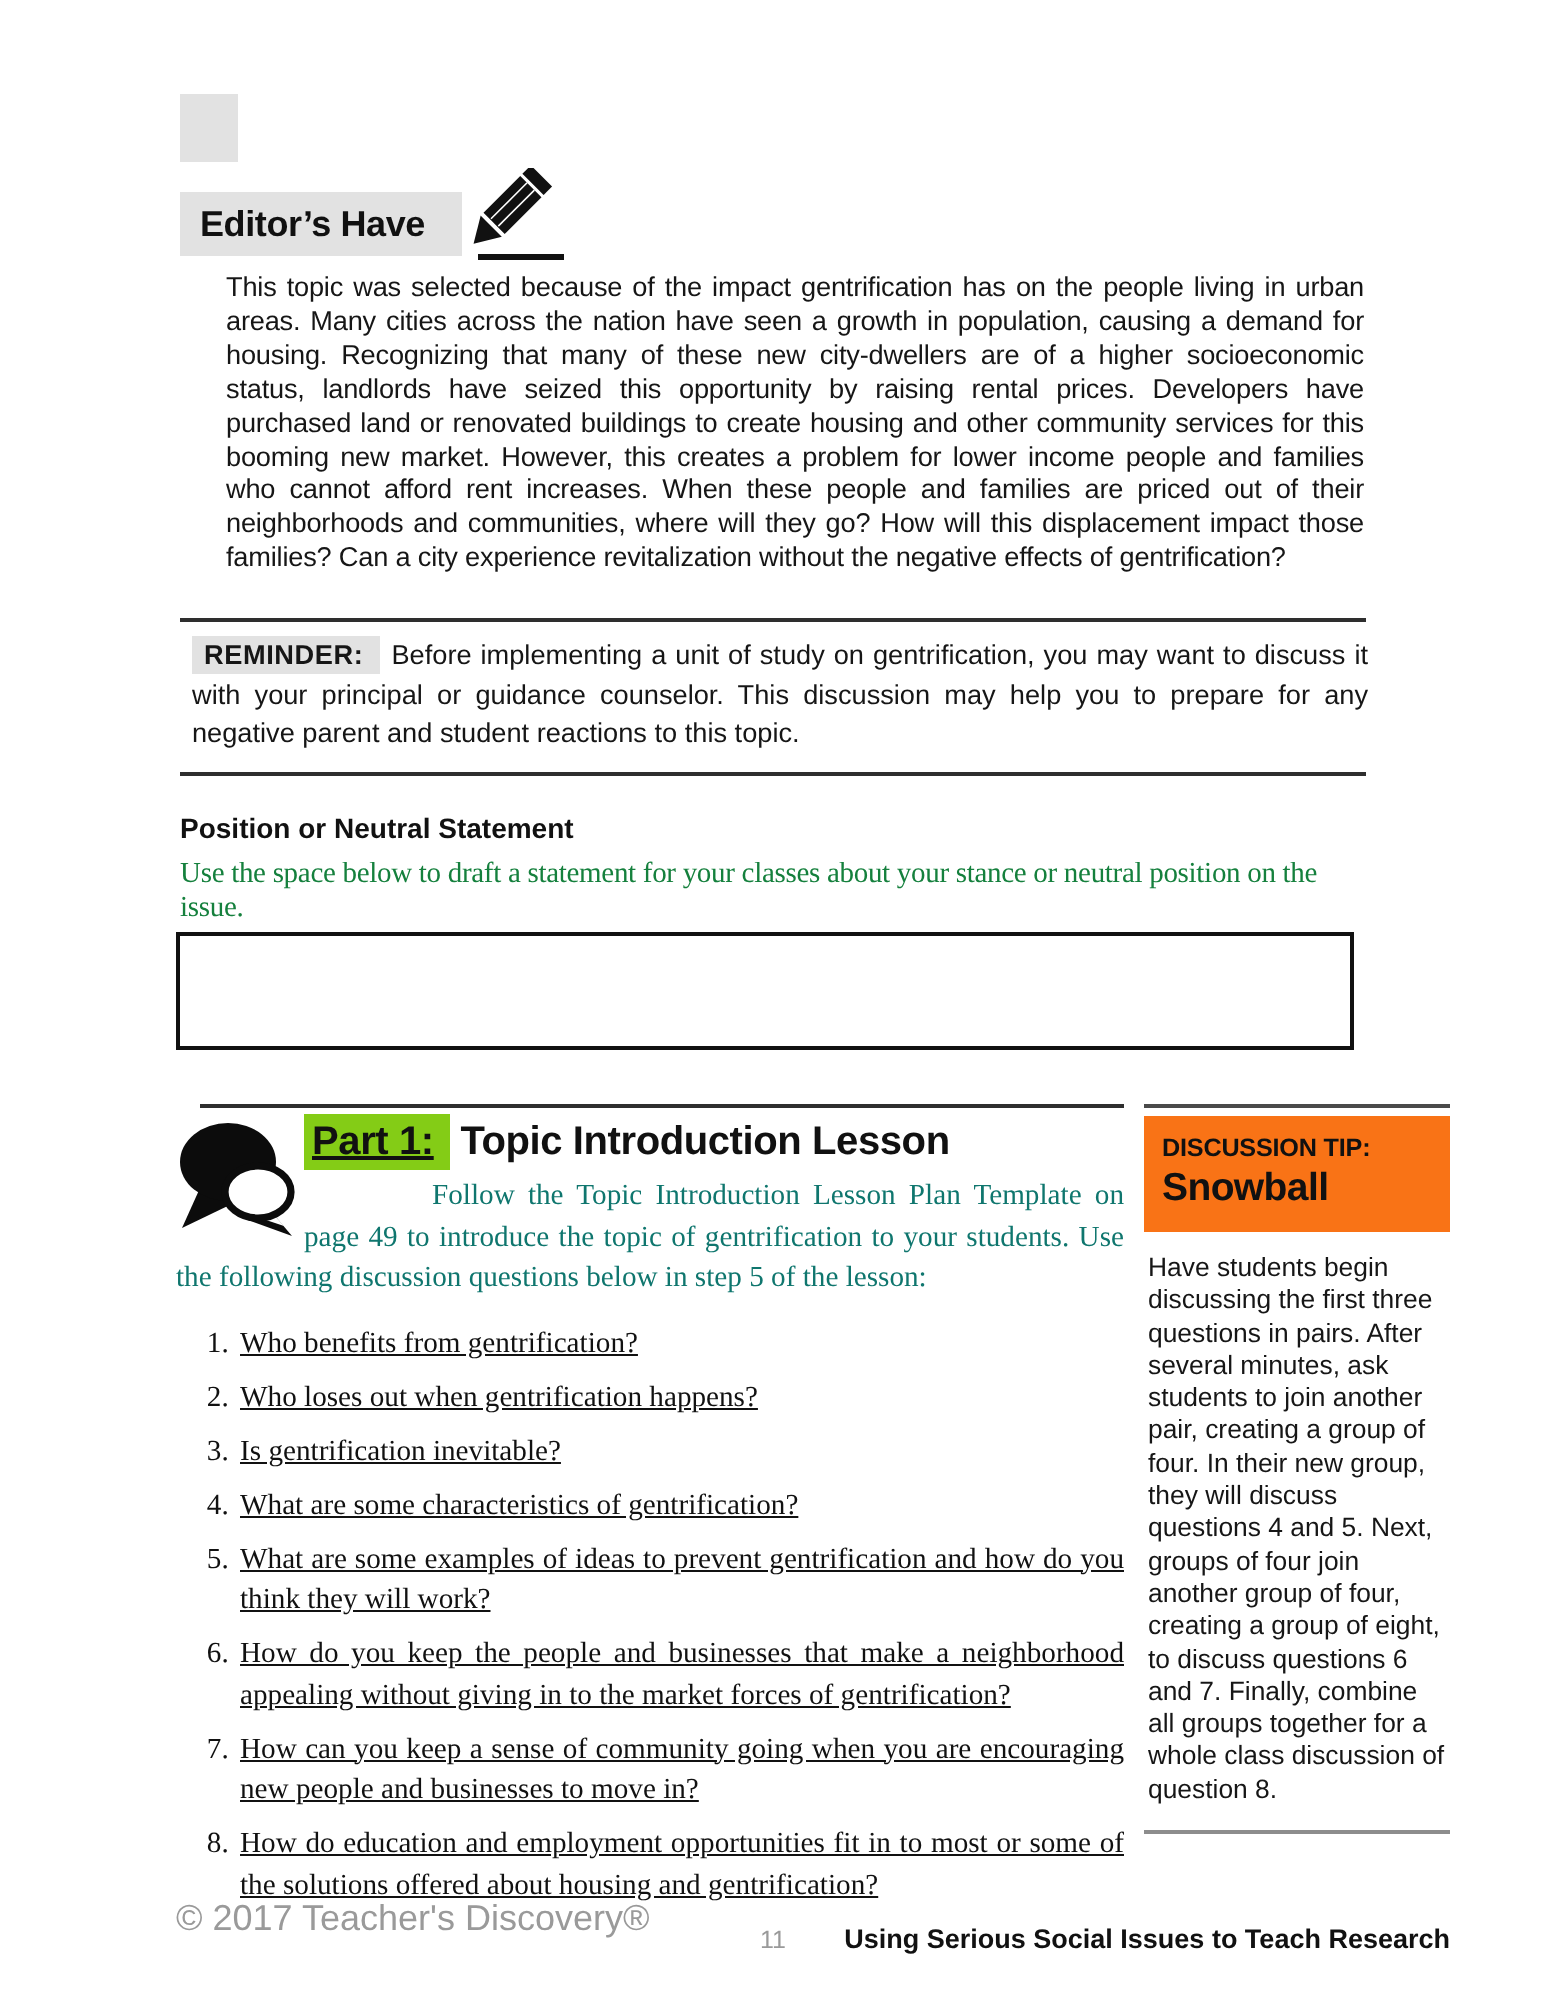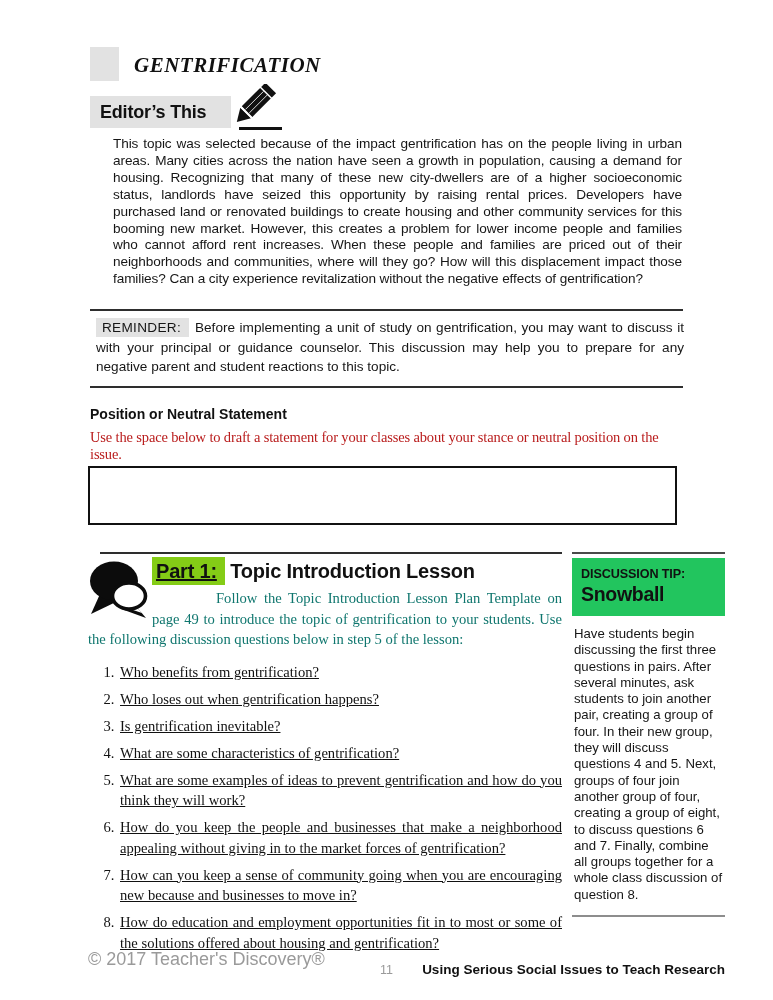--- a/index.html
+++ b/index.html
@@ -42,29 +42,29 @@
 
   
   .rule { position: absolute; left: 90px; width: 593px; height: 2px; background: #2e2e2e; }
   .rule-1 { top: 309px; }
   .rule-2 { top: 386px; }
   .reminder {
     position: absolute; left: 96px; top: 318px; width: 588px;
     font-size: 13.6px; line-height: 19.5px; text-align: justify; color: #161616;
   }
   .reminder-label {
-    background: #e2e2e2; font-weight: normal; letter-spacing: 0.3px;
+    background: #e2e2e2; font-weight: bold; letter-spacing: 0.3px;
     padding: 2px 8px 2px 6px; margin-right: 6px;
   }
 
   
   .pos-heading { position: absolute; left: 90px; top: 406px; font-size: 14px; font-weight: bold; color: #111; }
   .pos-instruction {
     position: absolute; left: 90px; top: 429px; width: 593px;
-    font-family: "Liberation Serif", serif; font-size: 14.5px; color: #b91c1c; letter-spacing: -0.15px;
+    font-family: "Liberation Serif", serif; font-size: 14.5px; color: #15803d; letter-spacing: -0.15px;
   }
   .statement-box {
     position: absolute; left: 88px; top: 466px; width: 589px; height: 59px;
     border: 2px solid #111; background: #fff;
   }
 
   
   .part1 { position: absolute; left: 88px; top: 552px; width: 474px; }
   .part1-rule { height: 2px; background: #2e2e2e; margin-left: 12px; }
   .part1-icon { float: left; width: 62px; height: 64px; margin: 4px 2px 0 0; }
@@ -77,43 +77,42 @@
   }
   .questions {
     margin-top: 12px; padding-left: 30px;
     font-family: "Liberation Serif", serif; font-size: 14.6px; line-height: 20.5px; color: #111; text-decoration: underline;
   }
   .questions li { margin-bottom: 6.5px; text-align: justify; padding-left: 2px; }
 
   
   .sidebar { position: absolute; left: 572px; top: 552px; width: 153px; }
   .sidebar-toprule { height: 2px; background: #4a4a4a; }
-  .tip-header { background: #22c55e; margin-top: 4px; padding: 9px 8px 10px 9px; }
+  .tip-header { background: #f97316; margin-top: 4px; padding: 9px 8px 10px 9px; }
   .tip-label { font-size: 12.6px; font-weight: bold; color: #111; letter-spacing: -0.1px; }
   .tip-title { font-size: 19.5px; font-weight: bold; color: #111; margin-top: 2px; letter-spacing: -0.3px; }
   .tip-body { margin-top: 10px; padding-left: 2px; font-size: 13.2px; line-height: 16.3px; color: #161616; }
   .sidebar-bottomrule { height: 2px; background: #8d8d8d; margin-top: 12px; }
 
   
   .footer-copyright { position: absolute; left: 88px; top: 949px; font-size: 18px; color: #9a9a9a; }
   .footer-page { position: absolute; left: 0; top: 963px; width: 773px; text-align: center; font-size: 12.5px; color: #9a9a9a; }
   .footer-title { position: absolute; right: 48px; top: 962px; font-size: 13.5px; font-weight: bold; color: #111; }
 </style>
 </head>
 <body>
 
 <div class="page">
 
   <div class="title-row">
     <div class="title-square"></div>
-    <div class="chapter-title">GENTRIFICATION</div>
   </div>
 
   <div class="editors-note-box">
-    <span class="editors-note-label">Editor’s This</span>
+    <span class="editors-note-label">Editor’s Have</span>
   </div>
   <div class="pencil-wrap">
     <svg width="58" height="50" viewBox="0 0 58 50">
       <g transform="rotate(45 24 22)">
         <rect x="17" y="-4" width="15" height="6" fill="#111"></rect>
         <rect x="17" y="3.5" width="15" height="26" fill="#111"></rect>
         <polygon points="17,31.5 32,31.5 24.5,44" fill="#111"></polygon>
         <line x1="16" y1="30.6" x2="33" y2="30.6" stroke="#fff" stroke-width="1.6"></line>
         <line x1="21.8" y1="3.5" x2="21.8" y2="29" stroke="#fff" stroke-width="0.8"></line>
         <line x1="27" y1="3.5" x2="27" y2="29" stroke="#fff" stroke-width="0.8"></line>
@@ -145,21 +144,21 @@
     </div>
     <div class="part1-heading"><span class="part1-label-bg">Part 1:</span> <span>Topic Introduction Lesson</span></div>
     <p class="part1-intro">Follow the Topic Introduction Lesson Plan Template on page 49 to introduce the topic of gentrification to your students. Use the following discussion questions below in step 5 of the lesson:</p>
     <ol class="questions">
       <li>Who benefits from gentrification?</li>
       <li>Who loses out when gentrification happens?</li>
       <li>Is gentrification inevitable?</li>
       <li>What are some characteristics of gentrification?</li>
       <li>What are some examples of ideas to prevent gentrification and how do you think they will work?</li>
       <li>How do you keep the people and businesses that make a neighborhood appealing without giving in to the market forces of gentrification?</li>
-      <li>How can you keep a sense of community going when you are encouraging new because and businesses to move in?</li>
+      <li>How can you keep a sense of community going when you are encouraging new people and businesses to move in?</li>
       <li>How do education and employment opportunities fit in to most or some of the solutions offered about housing and gentrification?</li>
     </ol>
   </div>
 
   <div class="sidebar">
     <div class="sidebar-toprule"></div>
     <div class="tip-header">
       <div class="tip-label">DISCUSSION TIP:</div>
       <div class="tip-title">Snowball</div>
     </div>

